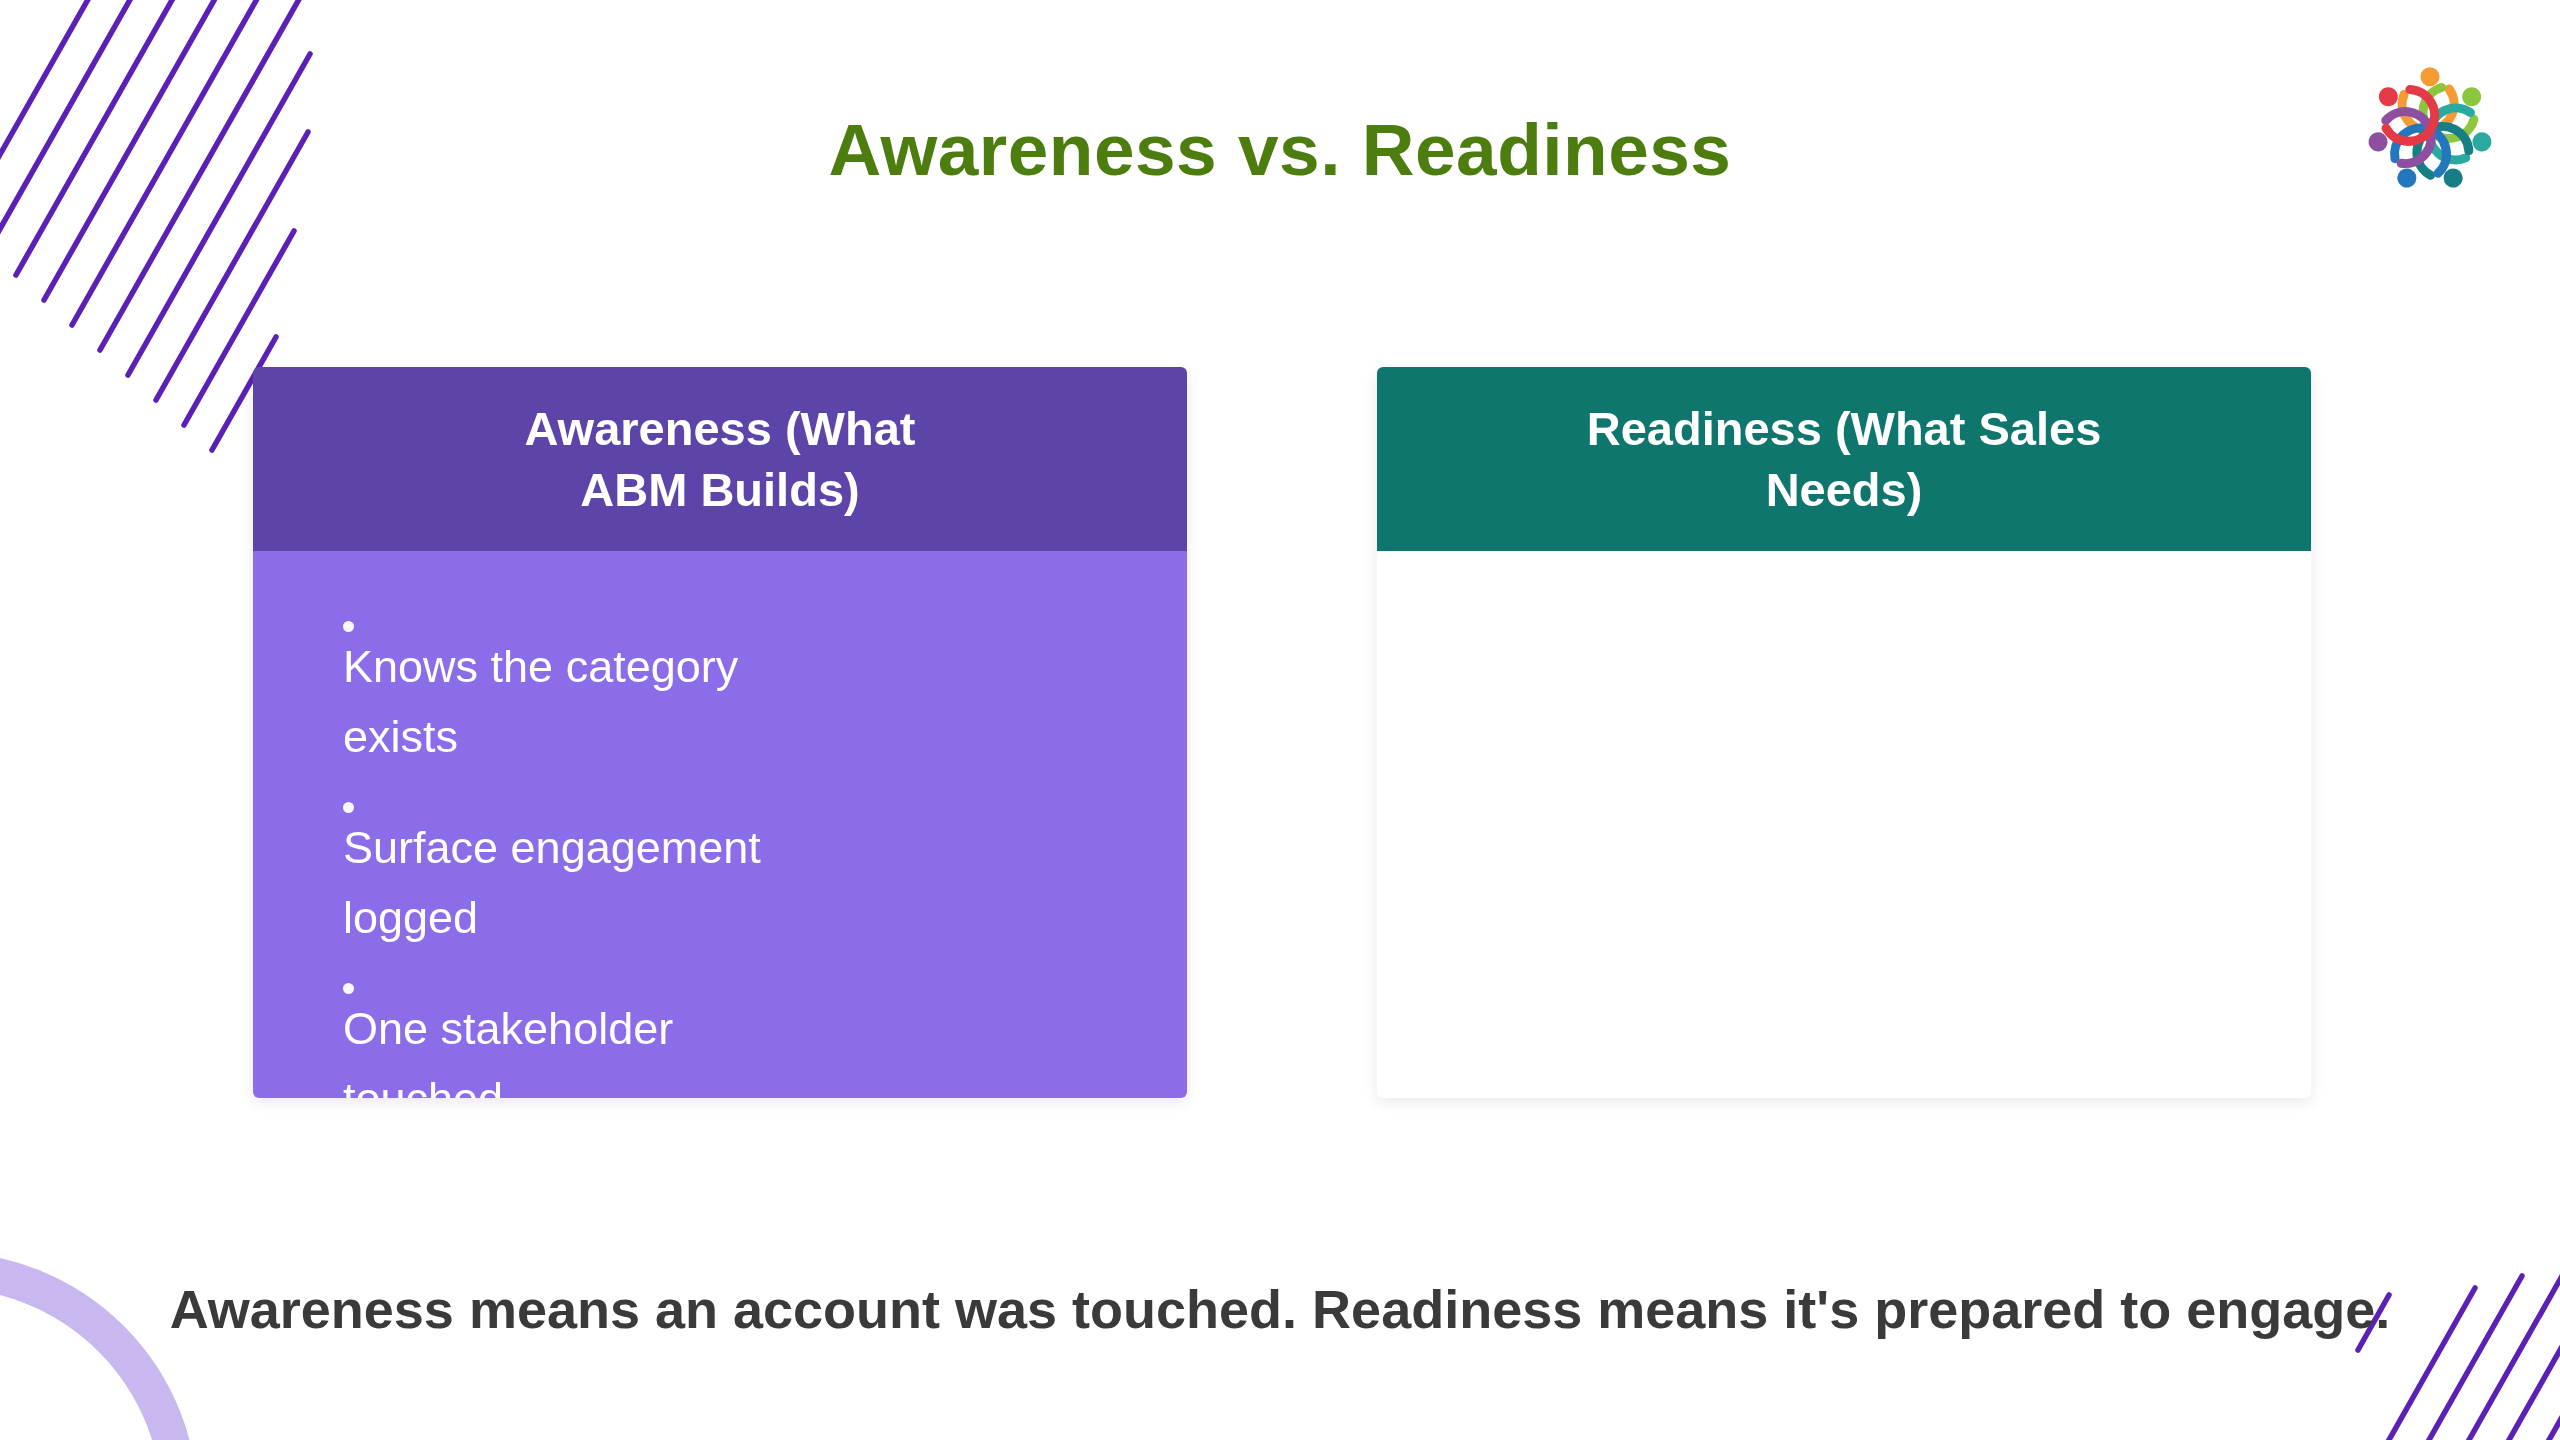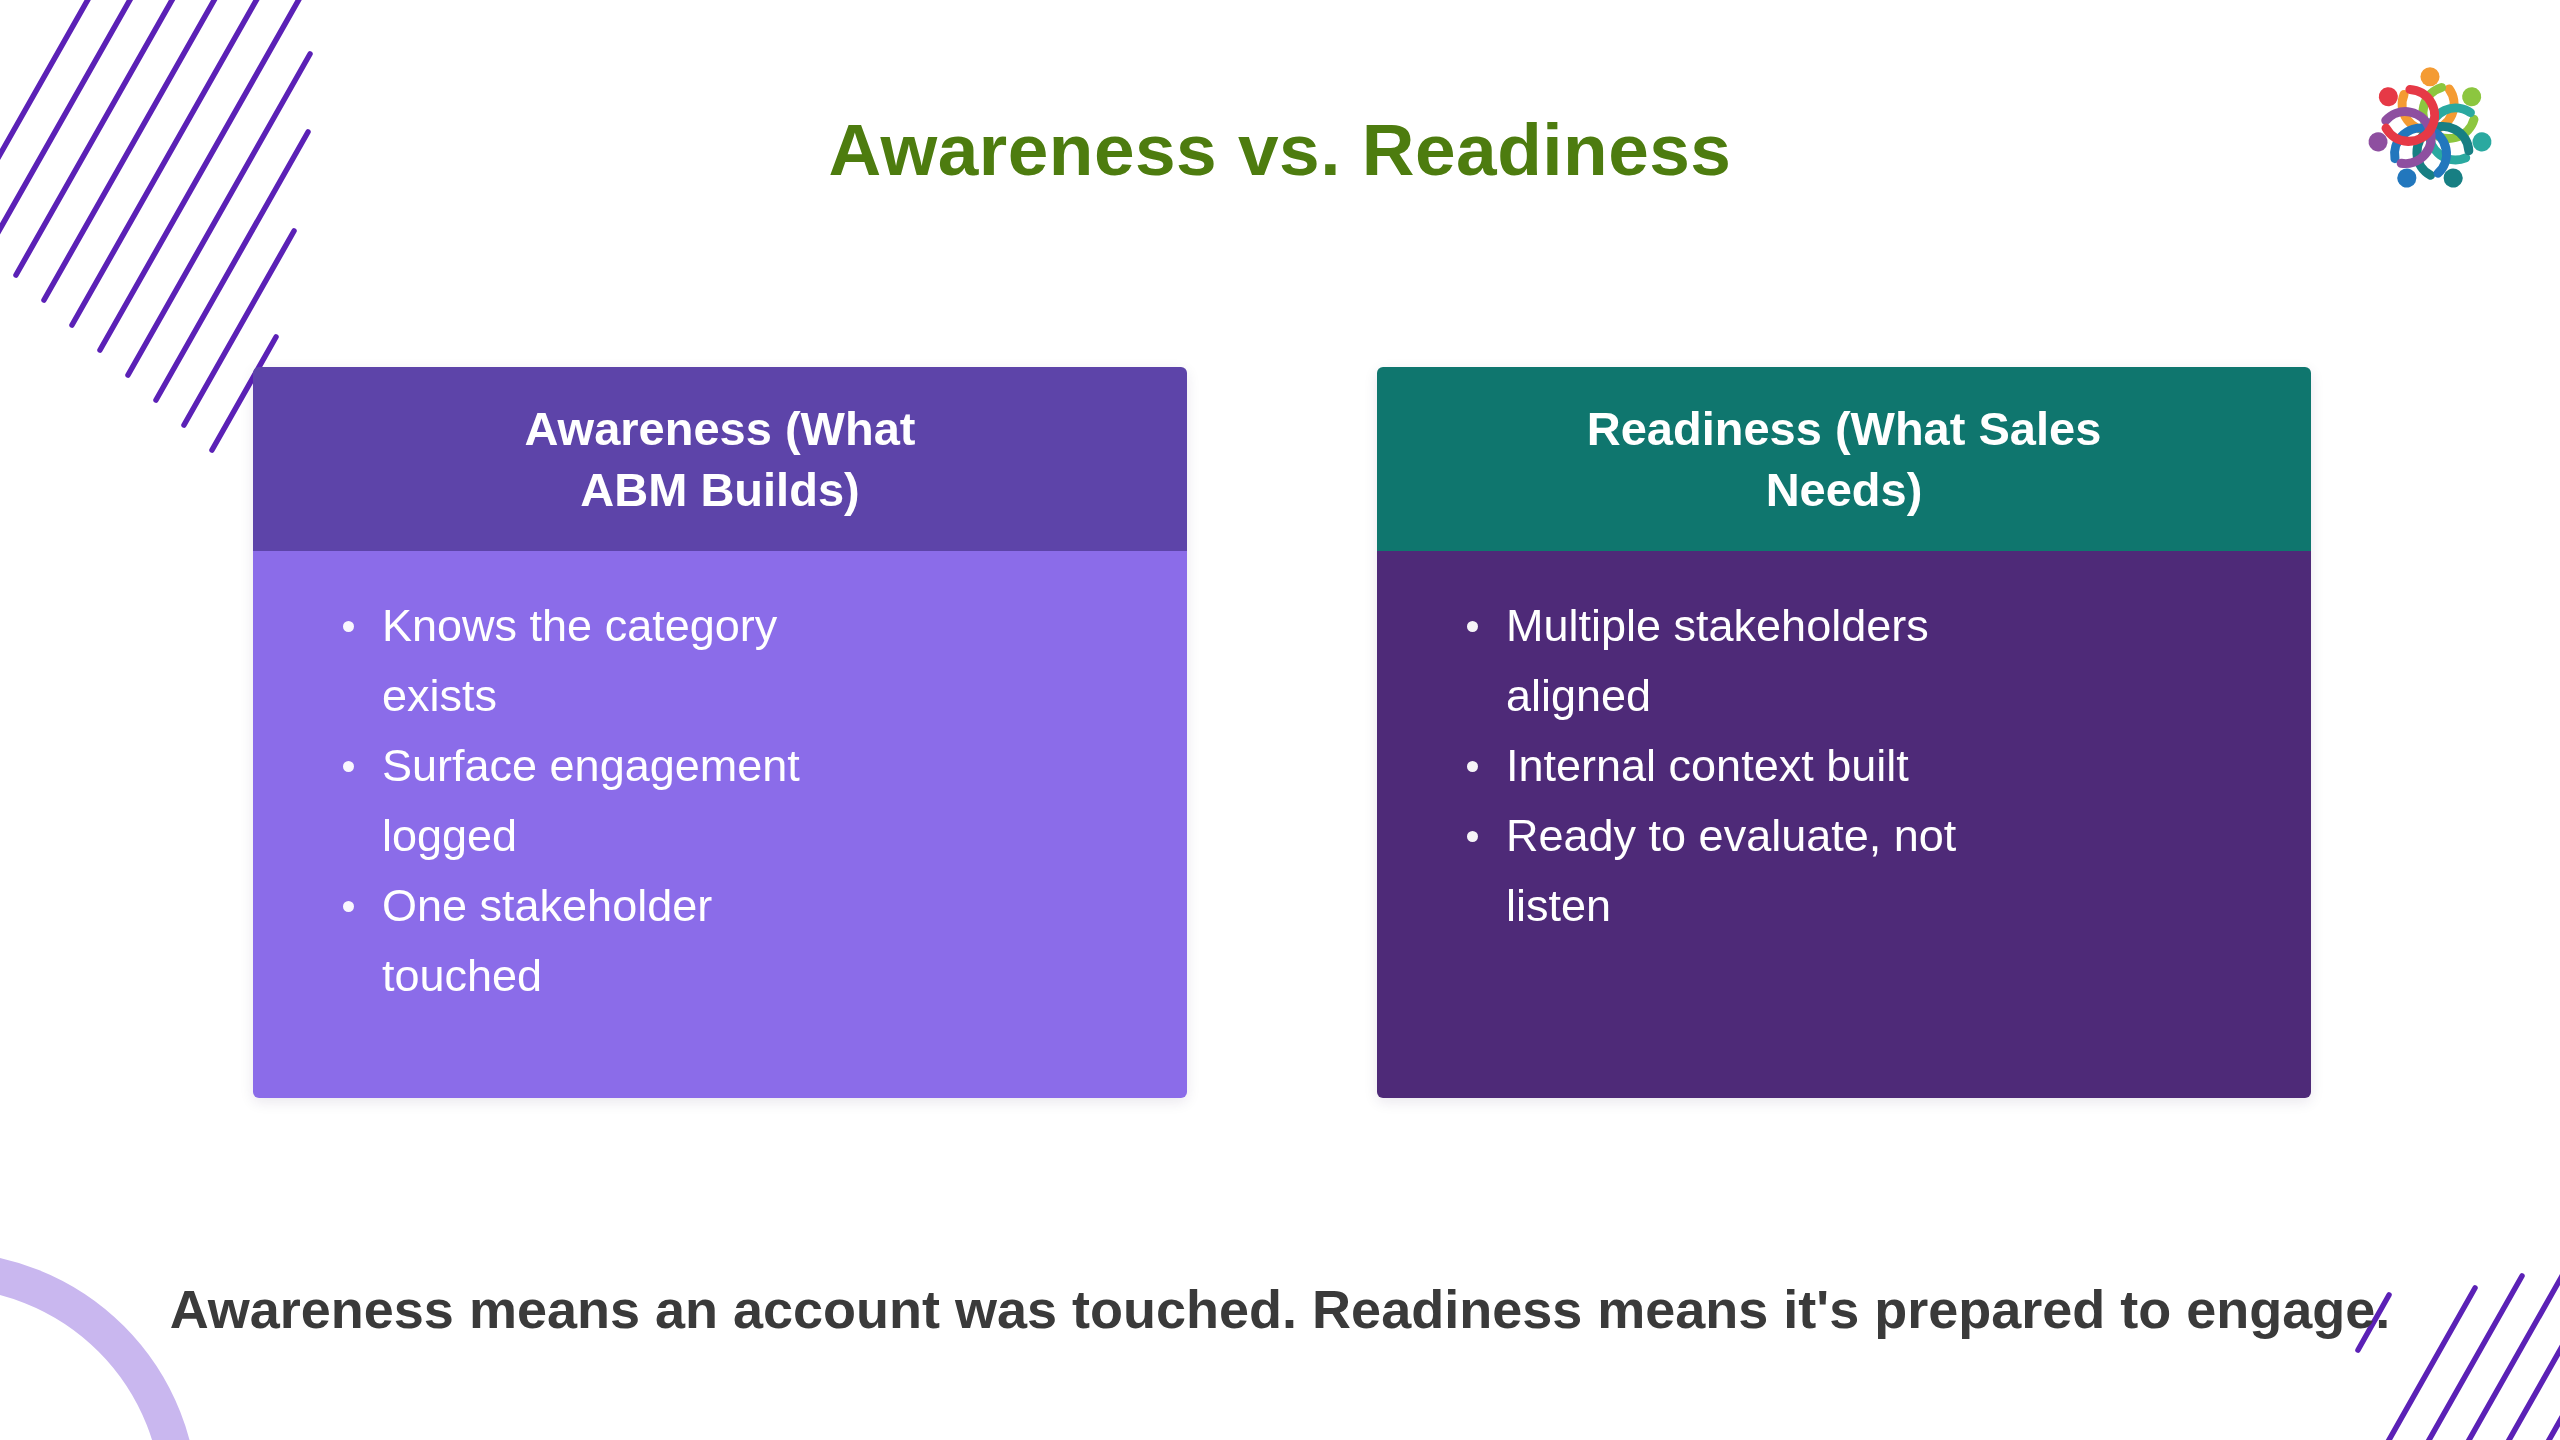--- a/index.html
+++ b/index.html
@@ -35,21 +35,21 @@
   .card-header .hdr-text{
     color:#ffffff;font-size:47px;font-weight:700;line-height:1.3;
     text-align:center;
   }
   #card-awareness .hdr-text{max-width:470px;}
   #card-readiness .hdr-text{max-width:650px;}
   .card-body{
     height:547px;padding:40px 50px 0 90px;
   }
   .bullet-list{list-style:none;margin:0;padding:0;}
-  .bullet-item{display:flex;align-items:flex-start;}
+  .bullet-item{display:flex;align-items:flex-start;flex-direction:column;}
   .bullet-dot{
     flex:0 0 auto;width:11px;height:11px;border-radius:50%;
     background:#ffffff;opacity:.95;margin:30px 28px 0 0;
   }
   .bullet-text{
     color:#ffffff;font-size:45px;line-height:70px;font-weight:400;
   }
   #card-awareness .bullet-text{max-width:500px;}
   #card-readiness .bullet-text{max-width:560px;}
   
@@ -151,33 +151,17 @@
           <span class="bullet-text">One stakeholder touched</span>
         </li>
       </ul>
     </div>
   </div>
 
   <div class="card" id="card-readiness">
     <div class="card-header" style="background: #0f766e;">
       <div class="hdr-text">Readiness (What Sales Needs)</div>
     </div>
-    <div class="card-body" style="background: rgb(78, 42, 120);">
-      <ul class="bullet-list">
-        <li class="bullet-item">
-          <span class="bullet-dot"></span>
-          <span class="bullet-text">Multiple stakeholders aligned</span>
-        </li>
-        <li class="bullet-item">
-          <span class="bullet-dot"></span>
-          <span class="bullet-text">Internal context built</span>
-        </li>
-        <li class="bullet-item">
-          <span class="bullet-dot"></span>
-          <span class="bullet-text">Ready to evaluate, not listen</span>
-        </li>
-      </ul>
-    </div>
   </div>
 
   <div id="caption">Awareness means an account was touched. Readiness means it's prepared to engage.</div>
 
 </div>
 
 </body></html>

